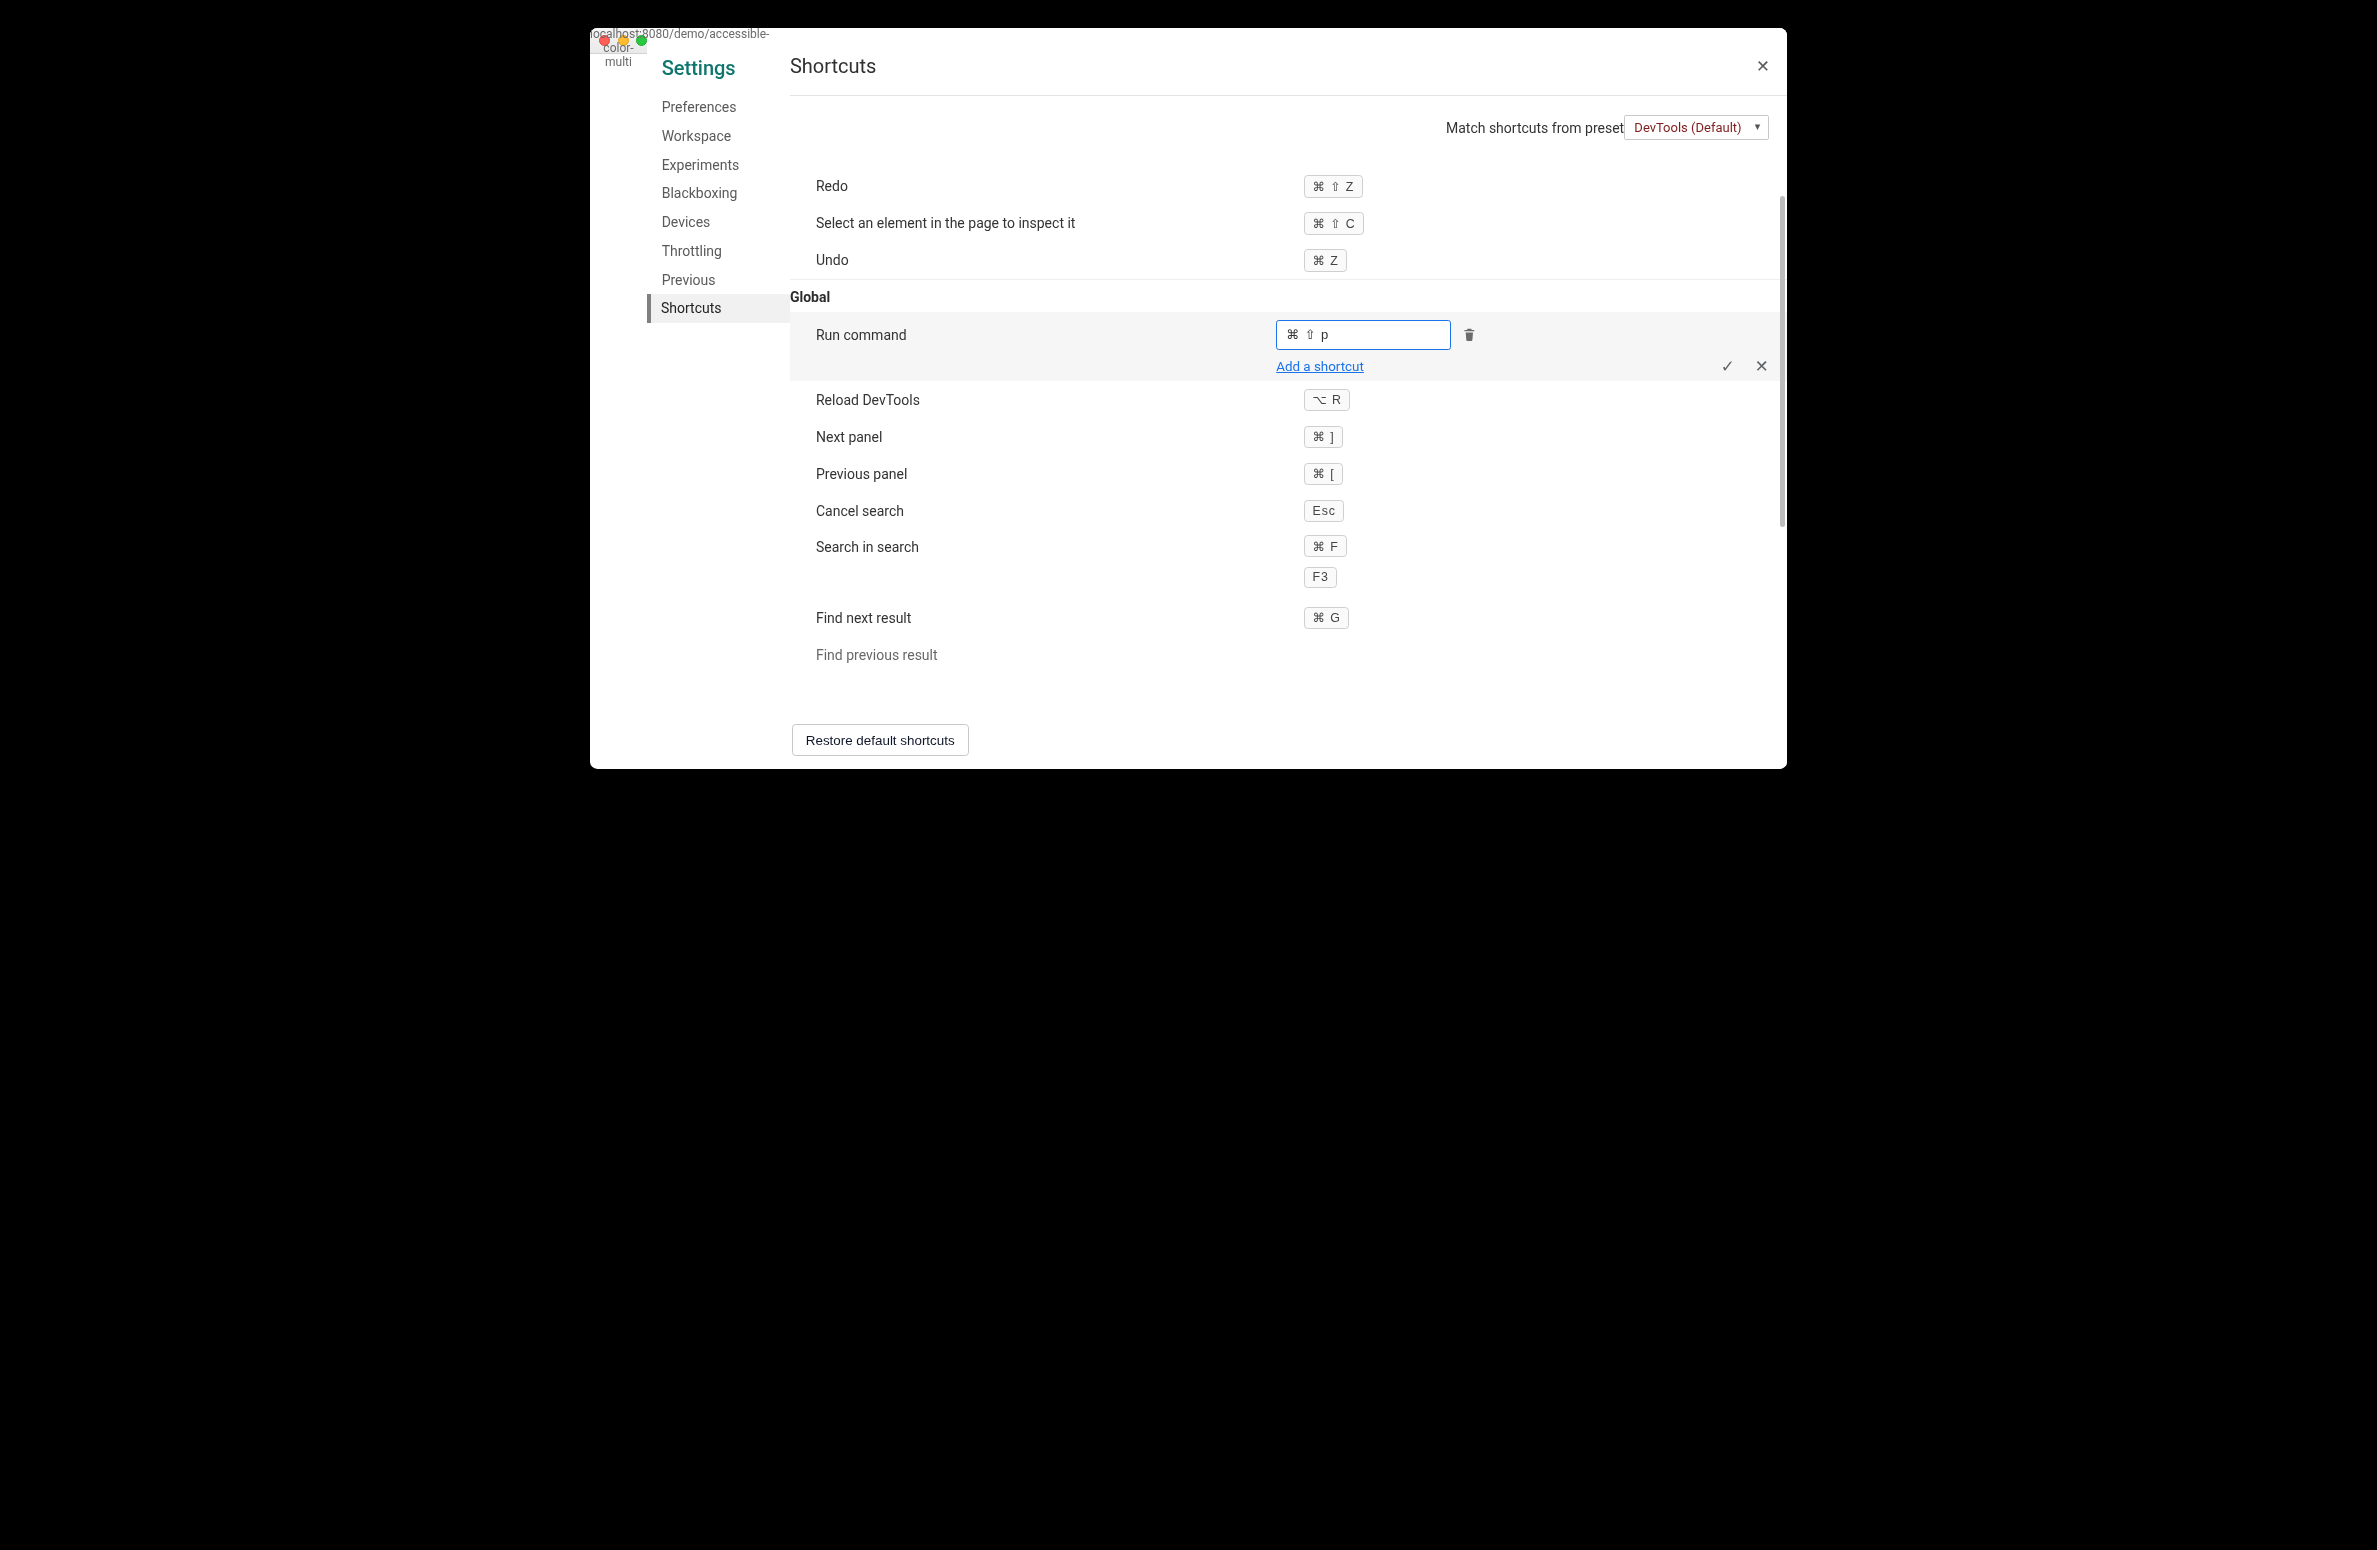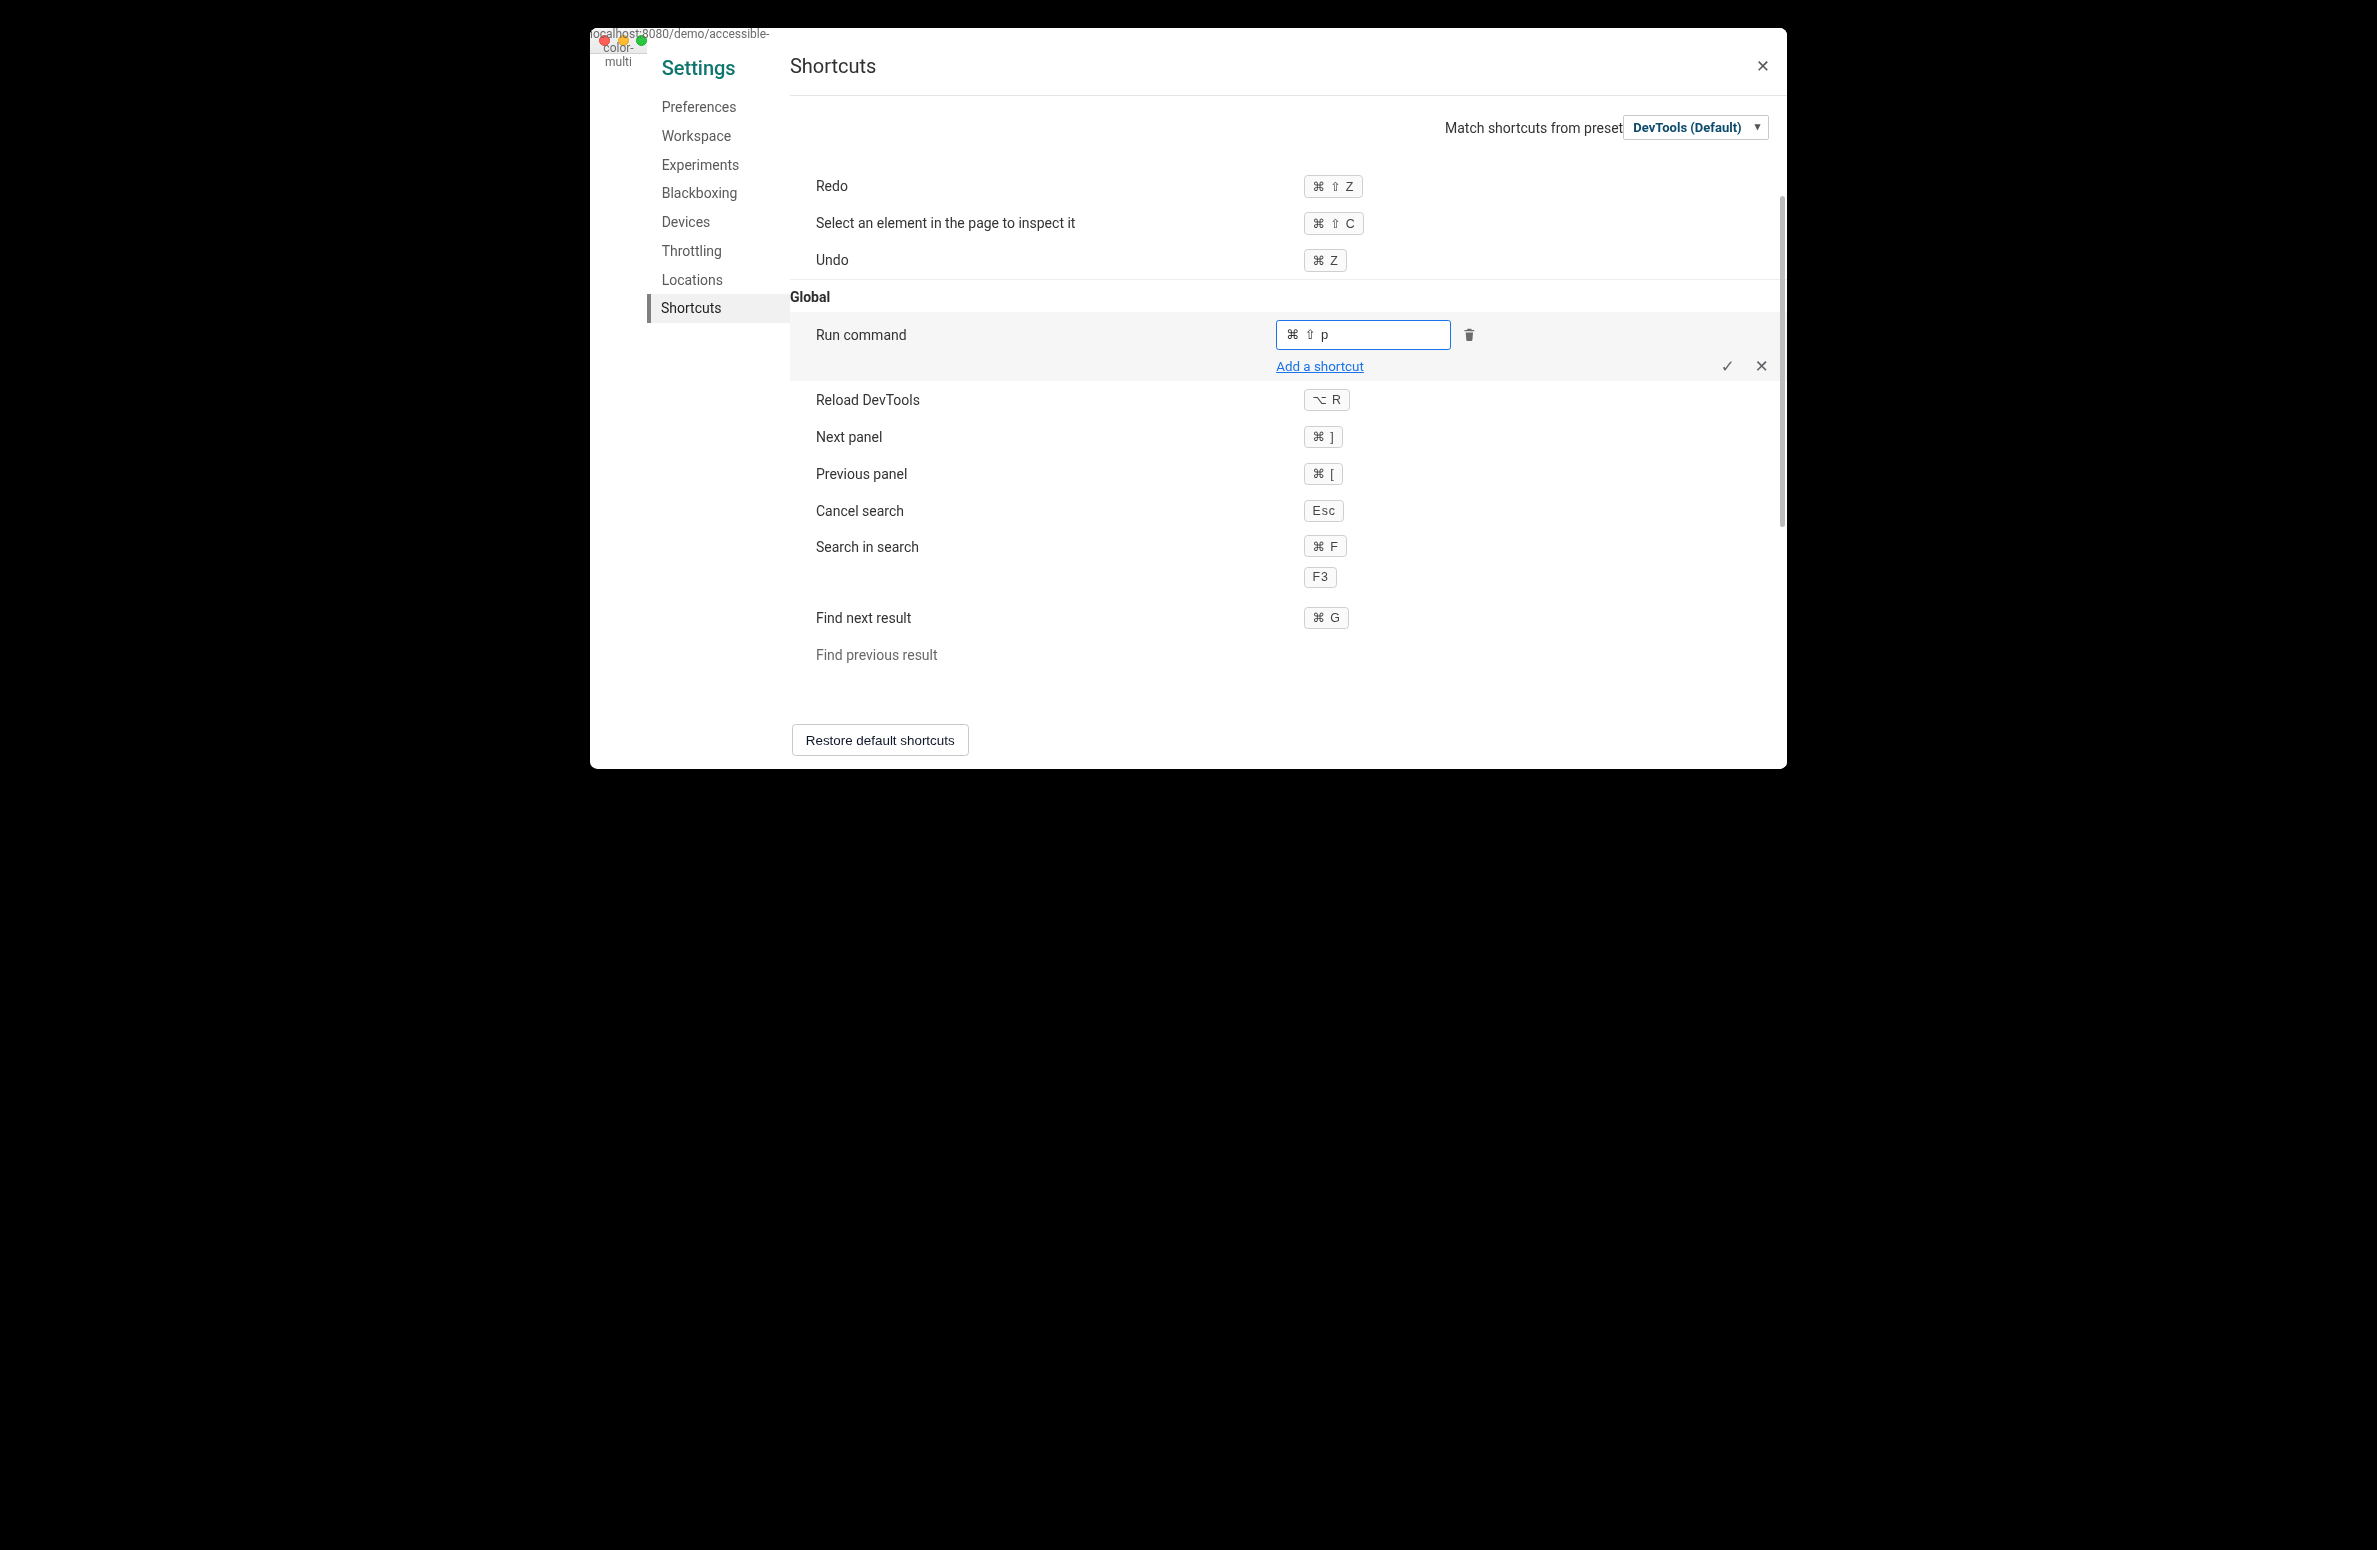--- a/index.html
+++ b/index.html
@@ -127,25 +127,24 @@
       gap: 0;
       padding: 20px 18.4px 28px 18.4px;
       color: #333;
       font-size: 14px;
     }
     .select-box {
       border: 0.9px solid #c9c9c9;
       border-radius: 1.8px;
       padding: 3.7px 26px 3.7px 9.2px;
       font-size: 13px;
-      color: #0c4a6e;
+      color: #7f1d1d;
       position: relative;
       background: #fff;
       cursor: pointer;
-      font-weight: bold;
     }
     .select-box::after {
       content: "▾";
       position: absolute;
       right: 7.4px;
       top: 3.7px;
       color: #555;
       font-size: 11px;
     }
 
@@ -272,21 +271,21 @@
   <div class="content">
 
     <div class="sidebar">
       <div class="sidebar-title">Settings</div>
       <div class="sidebar-item">Preferences</div>
       <div class="sidebar-item">Workspace</div>
       <div class="sidebar-item">Experiments</div>
       <div class="sidebar-item">Blackboxing</div>
       <div class="sidebar-item">Devices</div>
       <div class="sidebar-item">Throttling</div>
-      <div class="sidebar-item">Locations</div>
+      <div class="sidebar-item">Previous</div>
       <div class="sidebar-item selected">Shortcuts</div>
     </div>
 
     <div class="main">
 
       <div class="main-header-row">
         <div class="main-title">Shortcuts</div>
         <div class="close-x">✕</div>
       </div>
       <div class="header-divider"></div>

